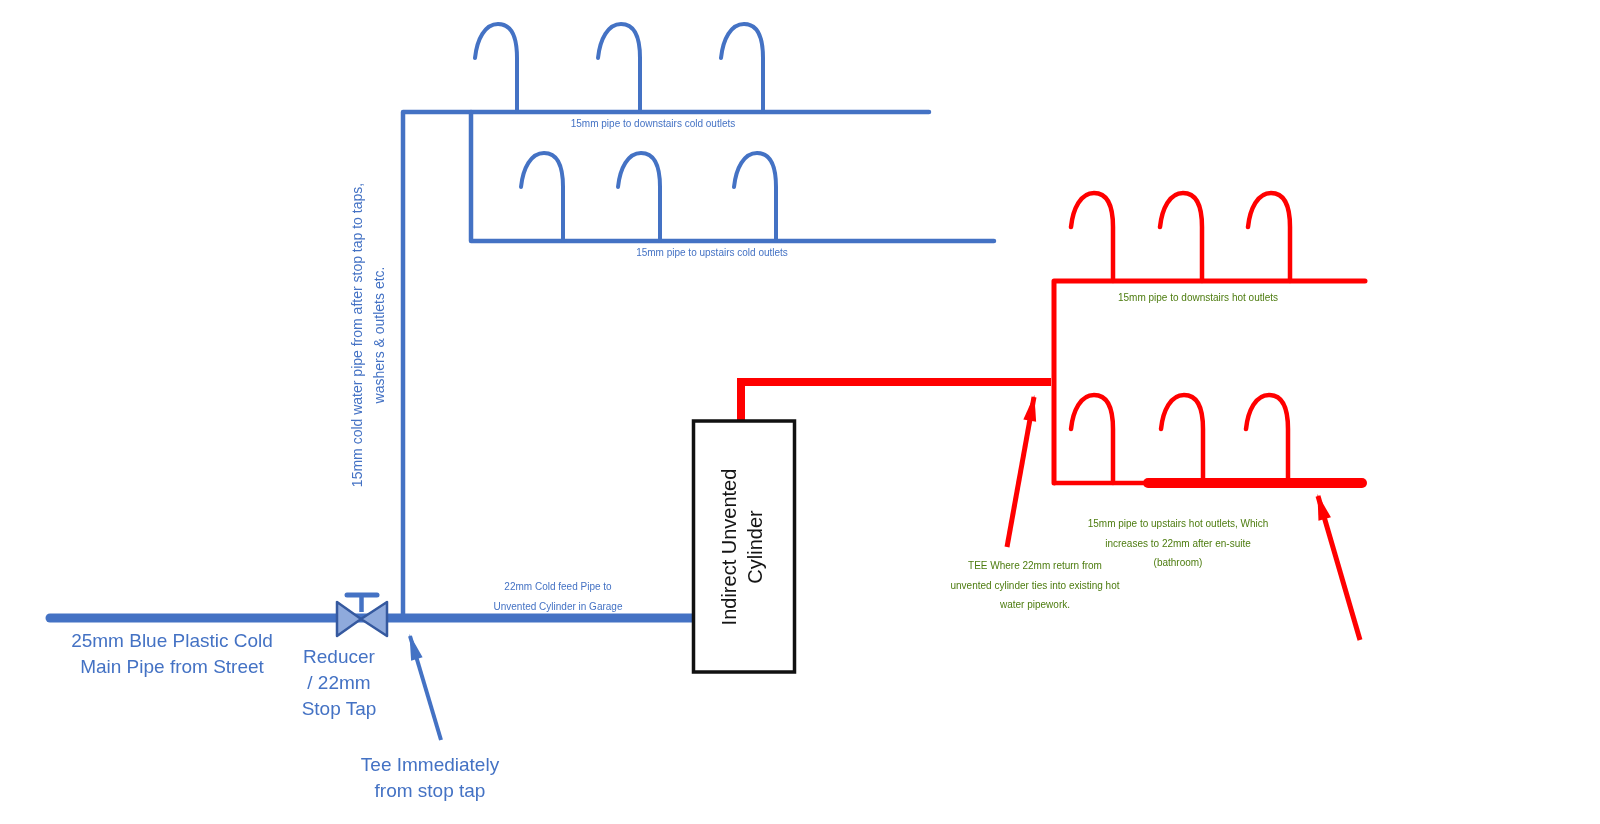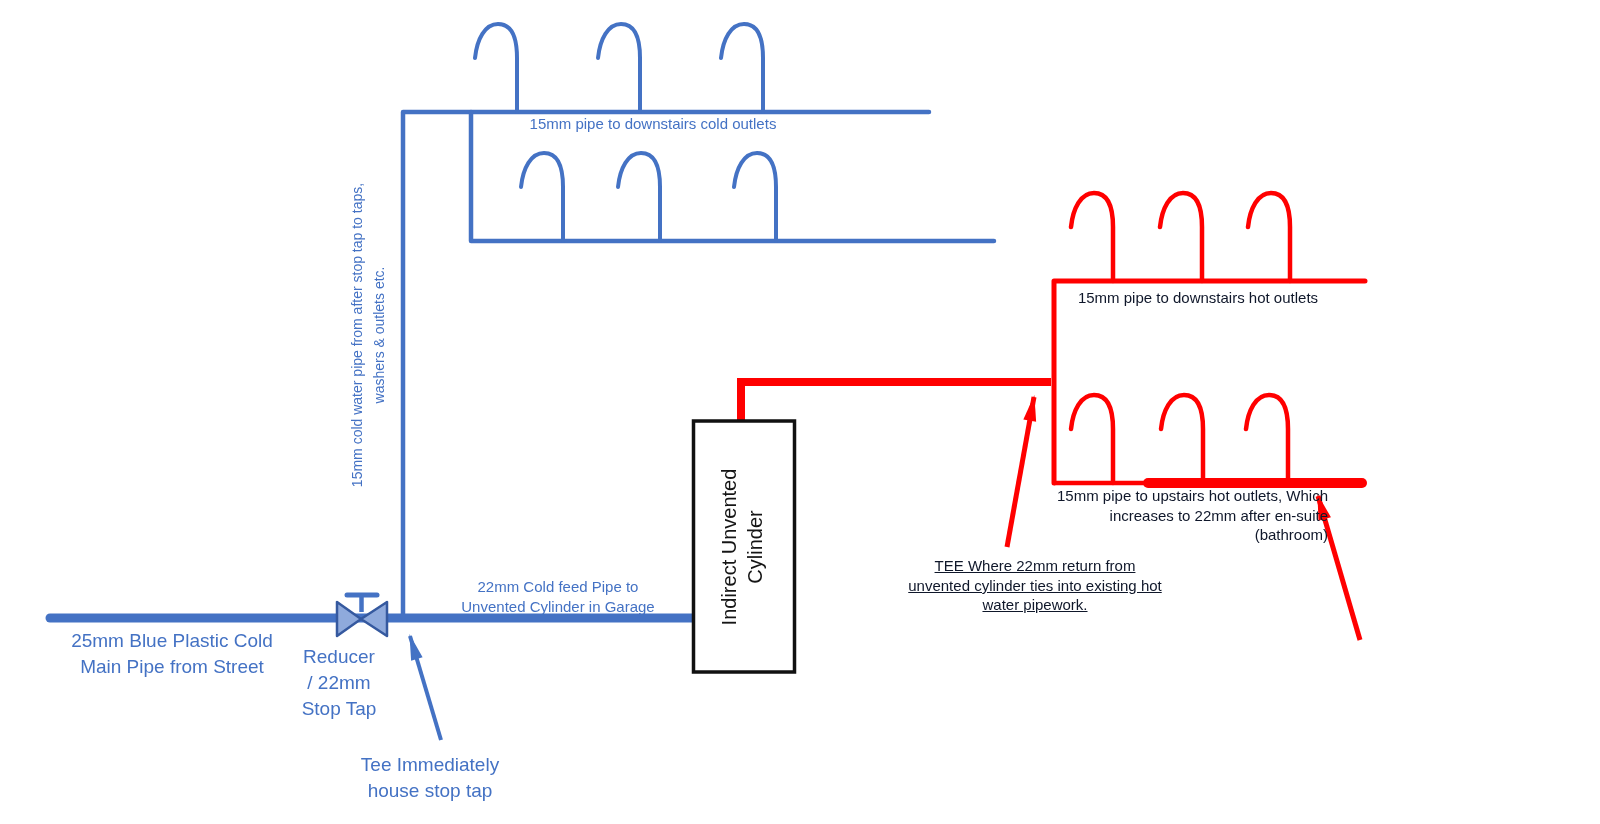--- a/index.html
+++ b/index.html
@@ -3,24 +3,24 @@
 <meta charset="utf-8">
 <style>
   html,body{margin:0;padding:0;background:#fff;}
   .stage{
     position:relative;width:1600px;height:824px;background:#ffffff;
     font-family:"Liberation Sans", sans-serif;overflow:hidden;
   }
   .stage svg{position:absolute;left:0;top:0;}
   .lbl{
     position:absolute;text-align:center;white-space:pre-line;
-    line-height:19.5px;font-size:15px;color:#4472C4;
+    line-height:19.5px;font-size:10px;color:#4472C4;
   }
   .lbl.big{font-size:19px;line-height:26px;}
-  .lbl.hot{color:#0f172a;}
+  .lbl.hot{color:#4d7c0f;}
   .lbl.rot{transform:rotate(-90deg);}
   .lbl.riser{font-size:14px;line-height:22px;}
   .lbl.cyl{font-size:20px;line-height:26px;color:#151515;}
 </style>
 </head>
 <body>
 
 <div class="stage">
 
   <svg width="1600" height="824" viewBox="0 0 1600 824">
@@ -78,39 +78,40 @@
   </svg>
 
   <div class="lbl big" style="left:12px;top:628px;width:320px;text-align:center;">25mm Blue Plastic Cold
 Main Pipe from Street</div>
 
   <div class="lbl big" style="left:264px;top:644px;width:150px;">Reducer
 / 22mm
 Stop Tap</div>
 
   <div class="lbl big" style="left:320px;top:752px;width:220px;">Tee Immediately
-house stop tap</div>
+from stop tap</div>
 
   <div class="lbl riser rot" style="left:189px;top:312px;width:360px;height:46px;">15mm cold water pipe from after stop tap to taps,
 washers &amp; outlets etc.</div>
 
   <div class="lbl" style="left:408px;top:577px;width:300px;">22mm Cold feed Pipe to
 Unvented Cylinder in Garage</div>
 
   <div class="lbl" style="left:503px;top:114px;width:300px;">15mm pipe to downstairs cold outlets</div>
 
+  <div class="lbl" style="left:562px;top:243px;width:300px;">15mm pipe to upstairs cold outlets</div>
 
   <div class="lbl cyl rot" style="left:614px;top:519px;width:260px;height:56px;">Indirect Unvented
 Cylinder</div>
 
 
   <div class="lbl hot" style="left:1048px;top:288px;width:300px;">15mm pipe to downstairs hot outlets</div>
 
-  <div class="lbl hot" style="left:1028px;top:486px;width:300px;text-align:right;">15mm pipe to upstairs hot outlets, Which
+  <div class="lbl hot" style="left:1028px;top:514px;width:300px;">15mm pipe to upstairs hot outlets, Which
 increases to 22mm after en-suite
 (bathroom)</div>
 
-  <div class="lbl hot" style="left:875px;top:556px;width:320px;text-decoration:underline;">TEE Where 22mm return from
+  <div class="lbl hot" style="left:875px;top:556px;width:320px;">TEE Where 22mm return from
 unvented cylinder ties into existing hot
 water pipework.</div>
 
 
 </div>
 
 </body></html>

